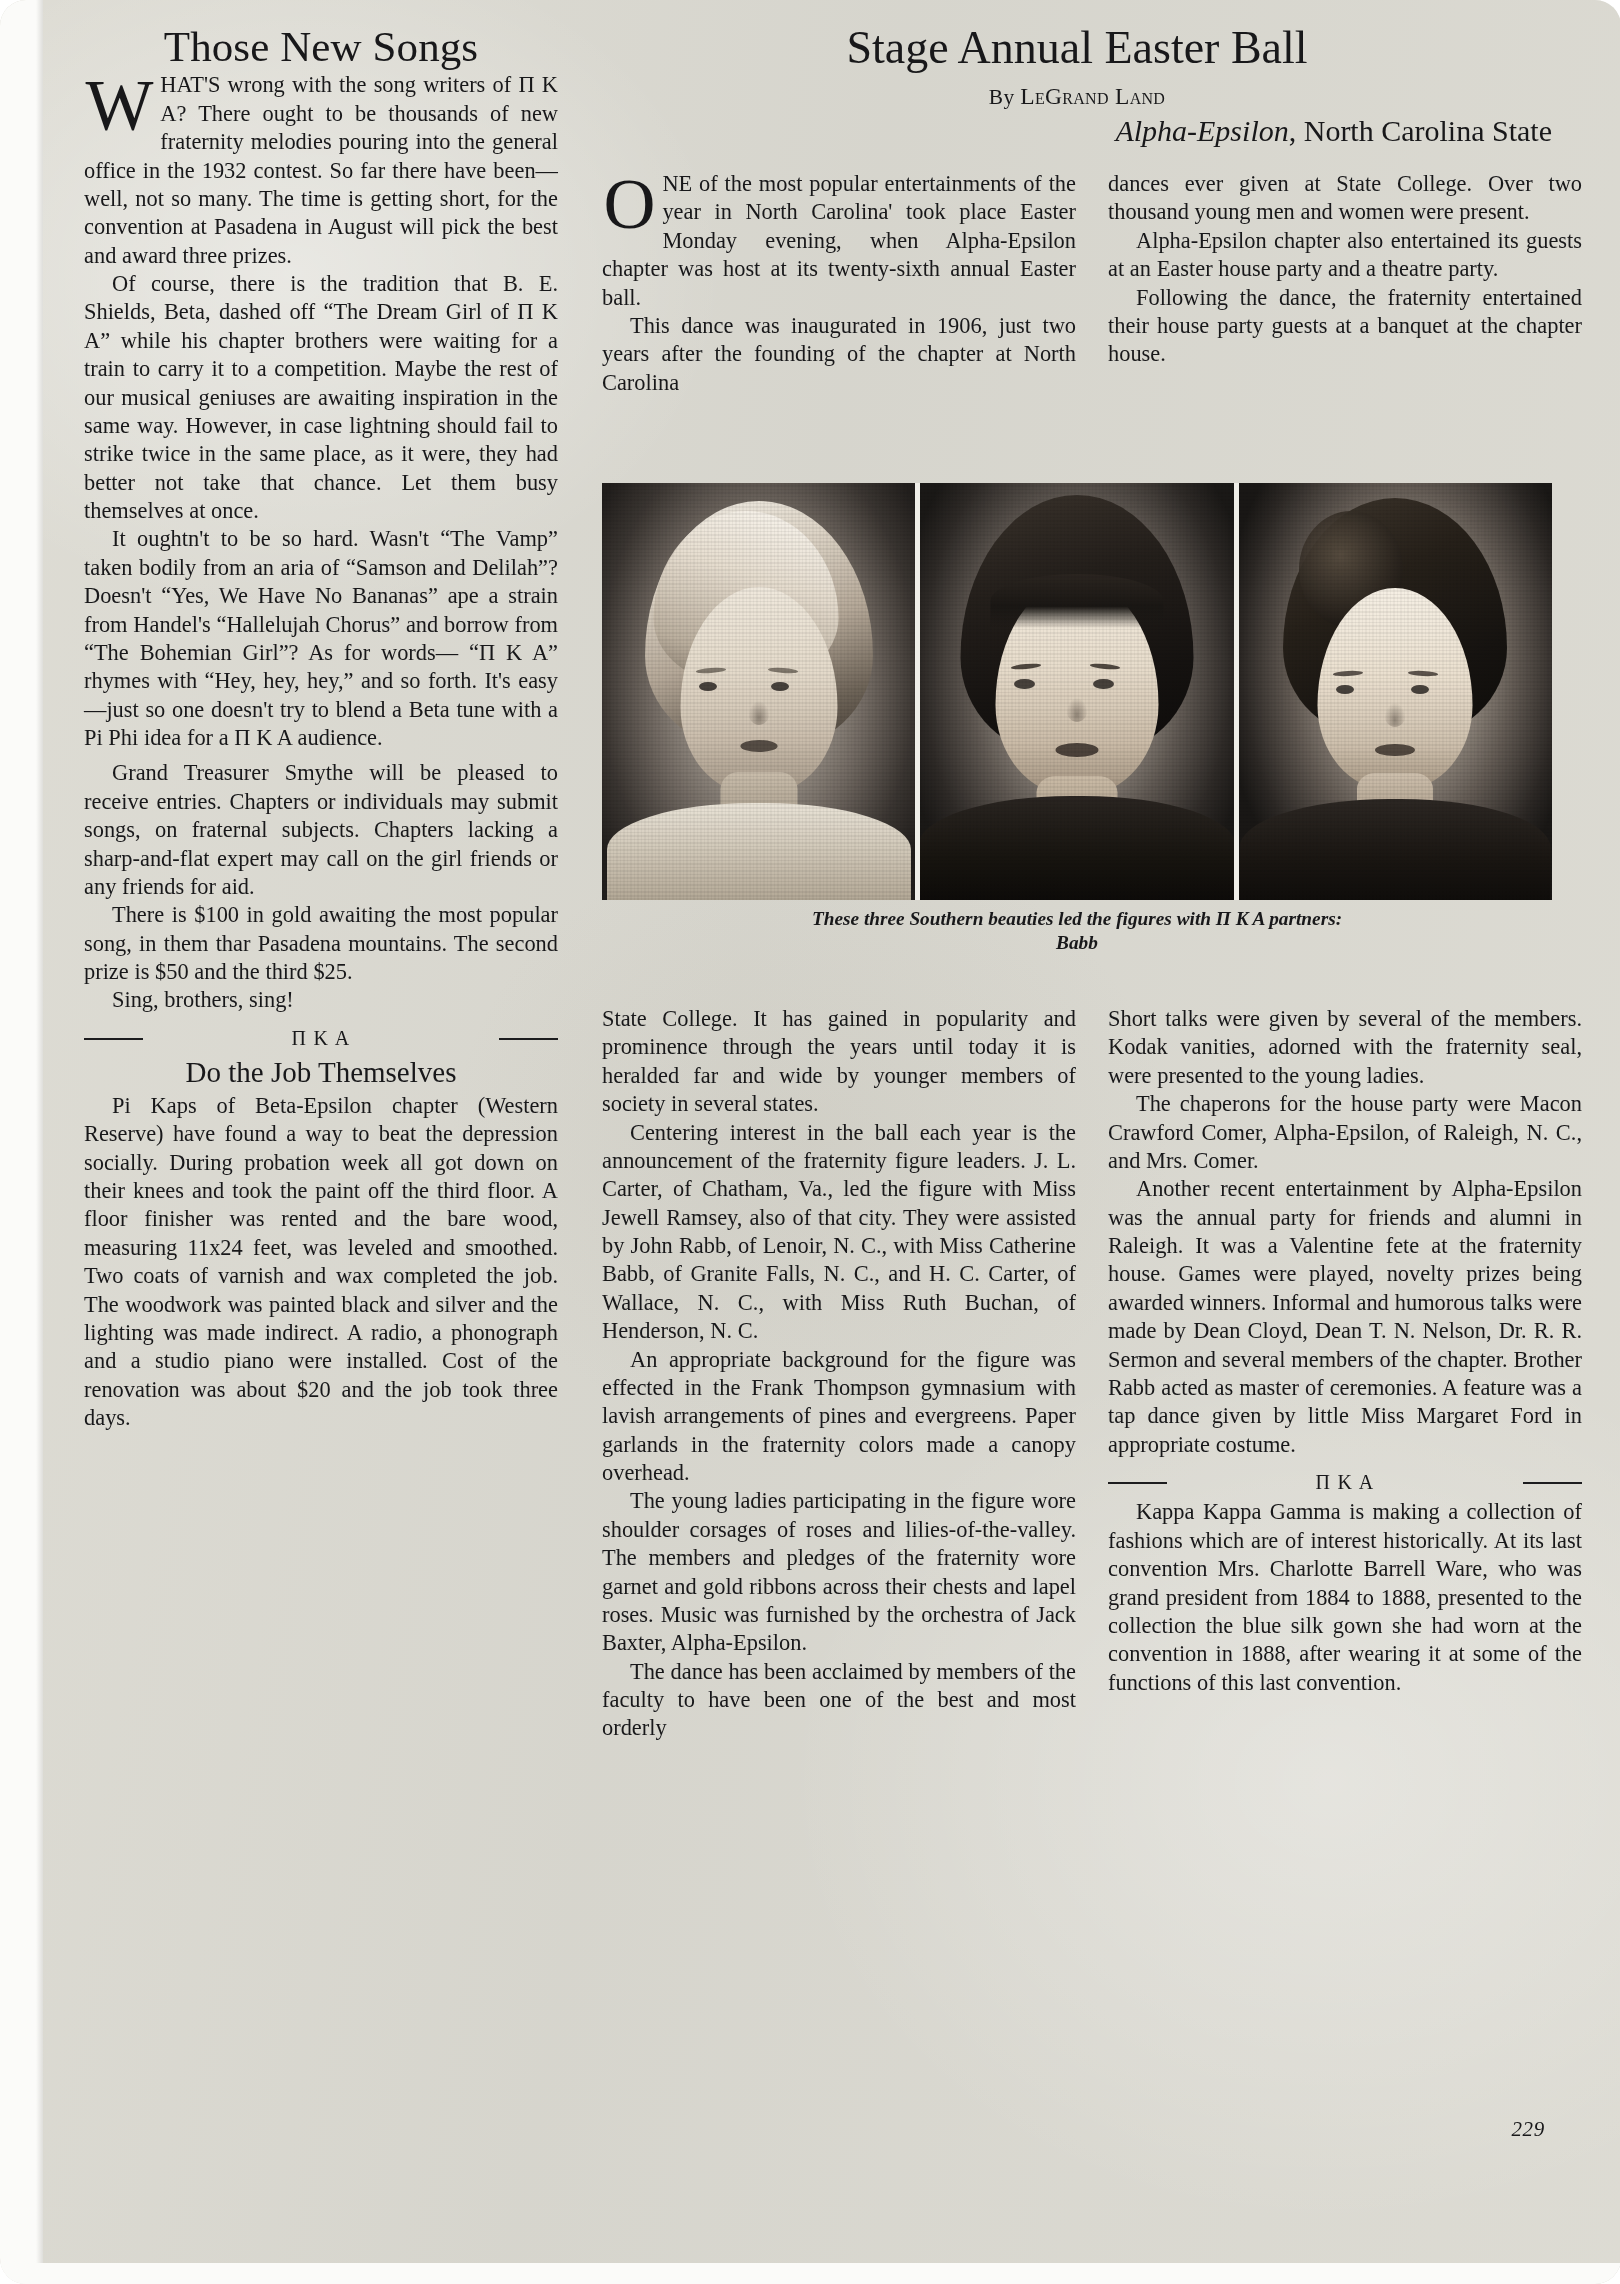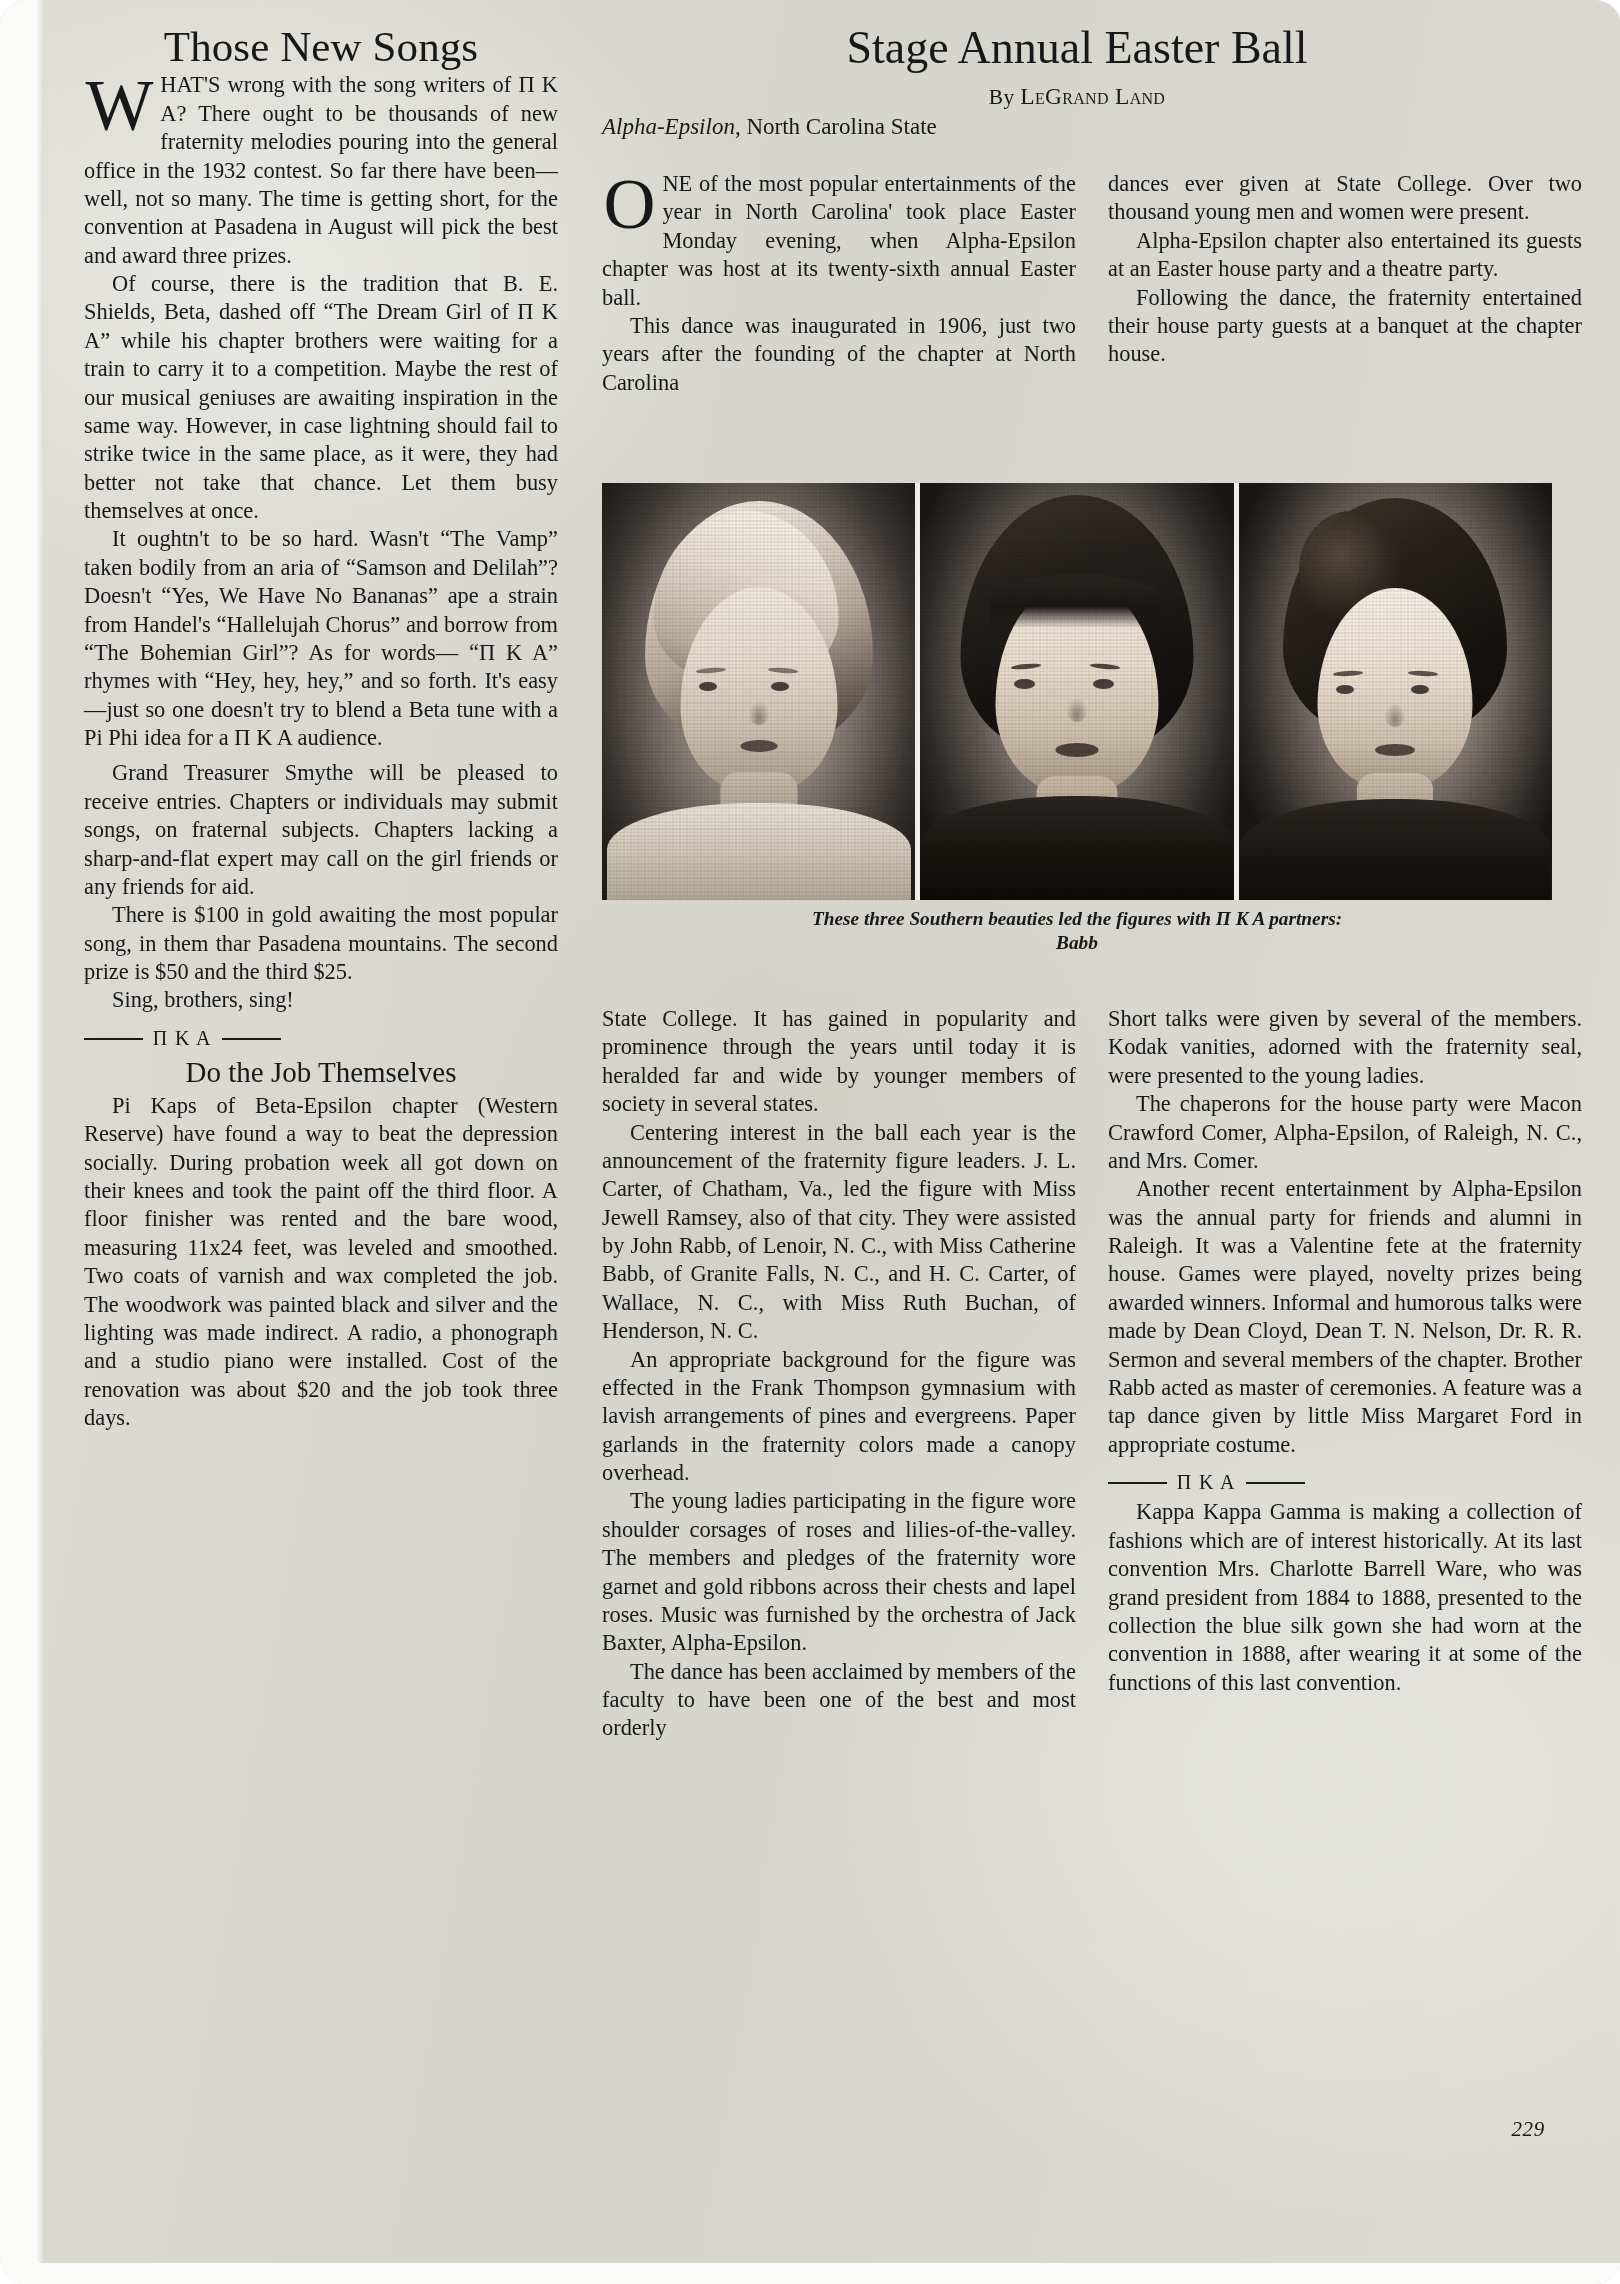--- a/index.html
+++ b/index.html
@@ -97,22 +97,22 @@
     margin: 0 0 4.1px 0;
     letter-spacing: 0.4px;
   }
   .byline .sc {
     font-variant: small-caps;
     font-size: 23.5px;
     letter-spacing: 0.3px;
   }
 
   .subbyline {
-    text-align: left;
-    font-size: 23px;
+    text-align: right;
+    font-size: 30px;
     margin: 0 0 6px 0;
   }
   .subbyline i { font-style: italic; }
 
   .subhead {
     font-size: 29px;
     text-align: center;
     margin: 7px 0 2.8px 0;
     line-height: 1.1;
     font-weight: normal;
@@ -143,21 +143,21 @@
     font-weight: normal;
   }
 
   
   .pka { letter-spacing: 1.4px; }
 
   
   .divider {
     display: flex;
     align-items: center;
-    justify-content: flex-start;
+    justify-content: space-between;
     gap: 9.7px;
     margin: 12.4px 0 4.1px 0;
     font-size: 20px;
     letter-spacing: 2.1px;
   }
   .divider .rule {
     display: block;
     width: 59px;
     height: 2.1px;
     background: #1c1c1e;

